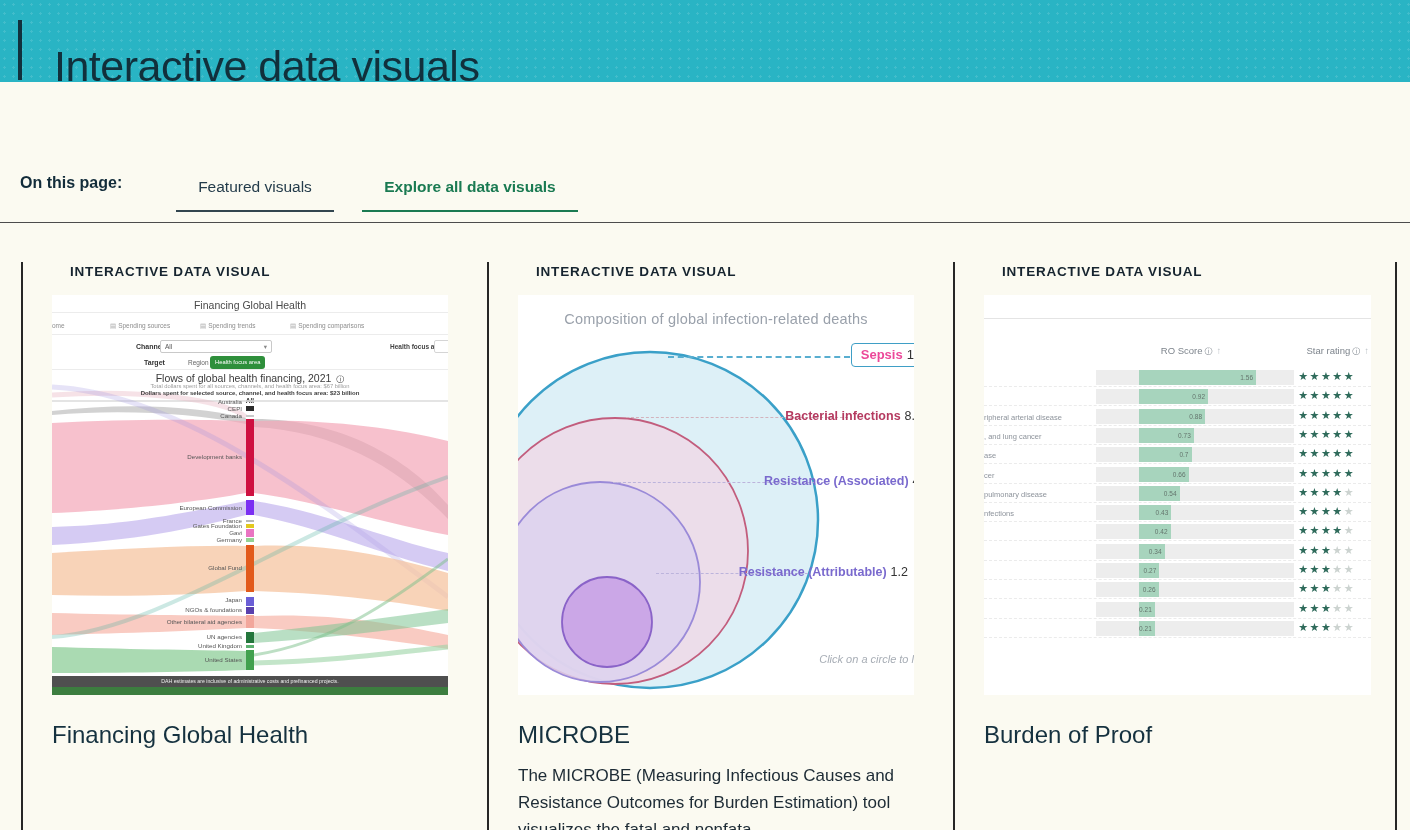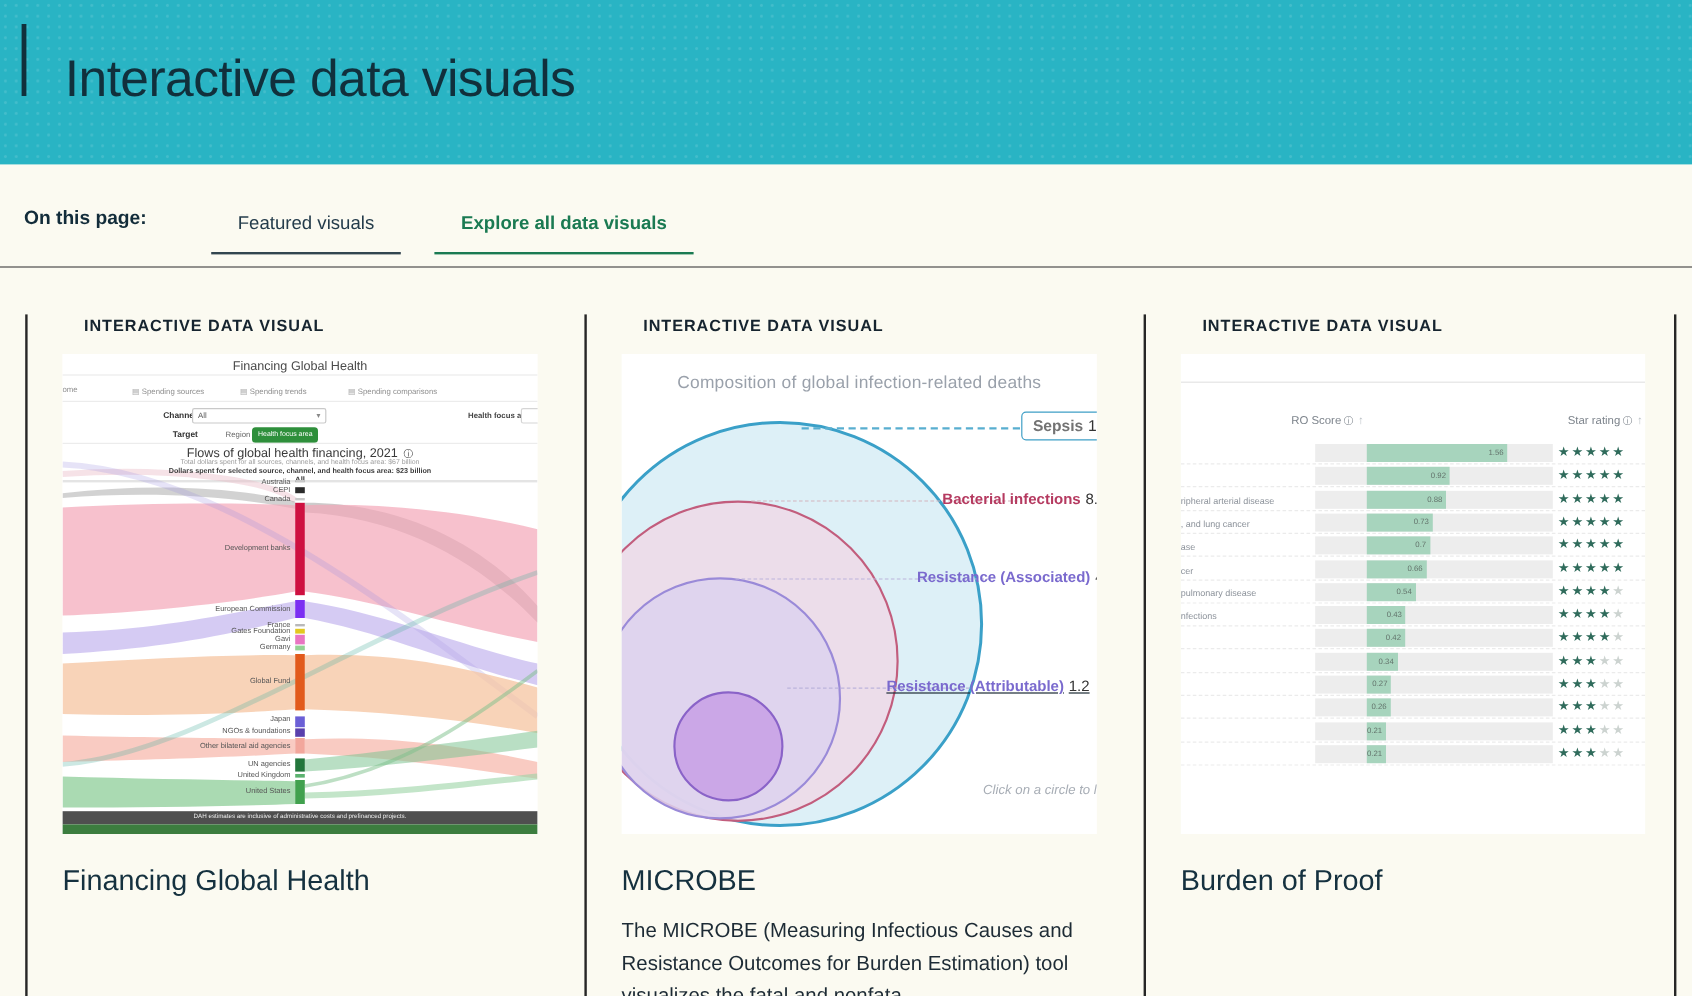--- a/index.html
+++ b/index.html
@@ -1,20 +1,20 @@
 <!DOCTYPE html>
 <html><head>
 <meta charset="utf-8">
 <style>
   html,body{margin:0;padding:0;}
   body{width:1410px;height:830px;overflow:hidden;position:relative;
        background:#fbfaf1;font-family:"Liberation Sans",sans-serif;color:#1d2b35;}
 
   
-  .hero{position:absolute;top:0;left:0;width:1410px;height:137px;background:#29b4c4;
+  .hero{position:absolute;top:0;left:0;width:1410px;height:82px;background:#29b4c4;
         background-image:radial-gradient(rgba(255,255,255,.12) 1px,transparent 1.4px);
         background-size:9px 9px;}
   .hero-accent{position:absolute;left:18px;top:20px;width:4px;height:60px;background:#11303c;}
   .hero-title{position:absolute;left:54px;top:13px;font-size:43px;font-weight:500;
               color:#11303c;letter-spacing:-0.5px;}
 
   
   .onpage-label{position:absolute;left:20px;top:174px;font-size:16px;font-weight:bold;color:#122c3a;}
   .tab{position:absolute;top:178px;font-size:15.5px;text-align:center;padding-bottom:14px;cursor:pointer;}
   .tab-featured{left:176px;width:158px;color:#243c4b;border-bottom:2px solid #32454f;}
@@ -69,31 +69,31 @@
   .mb-title{position:absolute;top:16px;left:0;width:100%;text-align:center;font-size:14.5px;
             color:#9aa1ab;letter-spacing:.2px;}
   .mb-svg{position:absolute;top:0;left:0;width:396px;height:400px;}
   .mb-line{position:absolute;height:0;border-top:2px dashed #58aed0;}
   .mb-l1{top:61px;left:150px;width:182px;}
   .mb-l2{top:122px;left:108px;width:222px;border-top:1.5px dashed #d3b3bd;}
   .mb-l3{top:187px;left:95px;width:212px;border-top:1.5px dashed #bcb4dc;}
   .mb-l4{top:278px;left:138px;width:152px;border-top:1.5px dashed #bcb4dc;}
   .mb-box{position:absolute;top:48px;right:-28px;border:1.5px solid #3f9fc6;border-radius:4px;
           padding:3px 9px 4px;background:#fff;font-size:13px;white-space:nowrap;}
-  .mb-box .lbl{color:#737373;font-weight:bold;} .mb-val{color:#333;margin-left:4px;}
+  .mb-box .lbl{color:#ec4899;font-weight:bold;} .mb-val{color:#333;margin-left:4px;}
   .mb-ann{position:absolute;font-size:12.5px;white-space:nowrap;}
   .mb-a2{top:114px;right:-8px;} .mb-a2 .lbl{color:#b53a60;font-weight:bold;}
   .mb-a3{top:179px;right:-16px;} .mb-a3 .lbl{color:#7a6ace;font-weight:bold;}
-  .mb-a4{top:270px;right:6px;text-decoration:underline;} .mb-a4 .lbl{color:#7a6ace;font-weight:bold;}
+  .mb-a4{top:270px;right:6px;} .mb-a4 .lbl{color:#7a6ace;font-weight:bold;}
   .mb-note{position:absolute;top:358px;right:0;font-style:italic;font-size:11px;color:#a7adb5;white-space:nowrap;}
 
   
   .bop-topline{position:absolute;top:23px;left:0;width:100%;border-top:1px solid #e4e4e4;height:0;}
   .bop-head{position:absolute;top:50px;left:0;width:100%;font-size:9.5px;color:#7d848c;}
-  .bop-head-score{position:absolute;left:92px;width:198px;}
+  .bop-head-score{position:absolute;left:108px;width:198px;text-align:center;}
   .bop-head-rating{position:absolute;right:2px;}
   .inf{font-size:8px;margin-left:2px;} .arr{color:#b9bfc4;margin-left:4px;}
   .bop-rows{position:absolute;top:0;left:0;width:100%;height:100%;}
   .bop-row{position:absolute;left:0;width:100%;height:19px;border-bottom:1px dashed #ebebeb;box-sizing:border-box;}
   .bop-label{position:absolute;left:0;top:6px;font-size:7.5px;color:#8d939b;white-space:nowrap;}
   .bop-track{position:absolute;left:112px;top:2px;width:198px;height:15px;background:#ededed;}
   .bop-bar{position:absolute;left:43px;top:0;height:15px;background:#a7d4bd;}
   .bop-val{position:absolute;right:3px;top:4px;font-size:6.5px;color:#64756d;}
   .bop-stars{position:absolute;right:16px;top:2px;font-size:11px;letter-spacing:1.5px;}
   .sf{color:#2f6b5b;} .se{color:#ccd3d0;}

